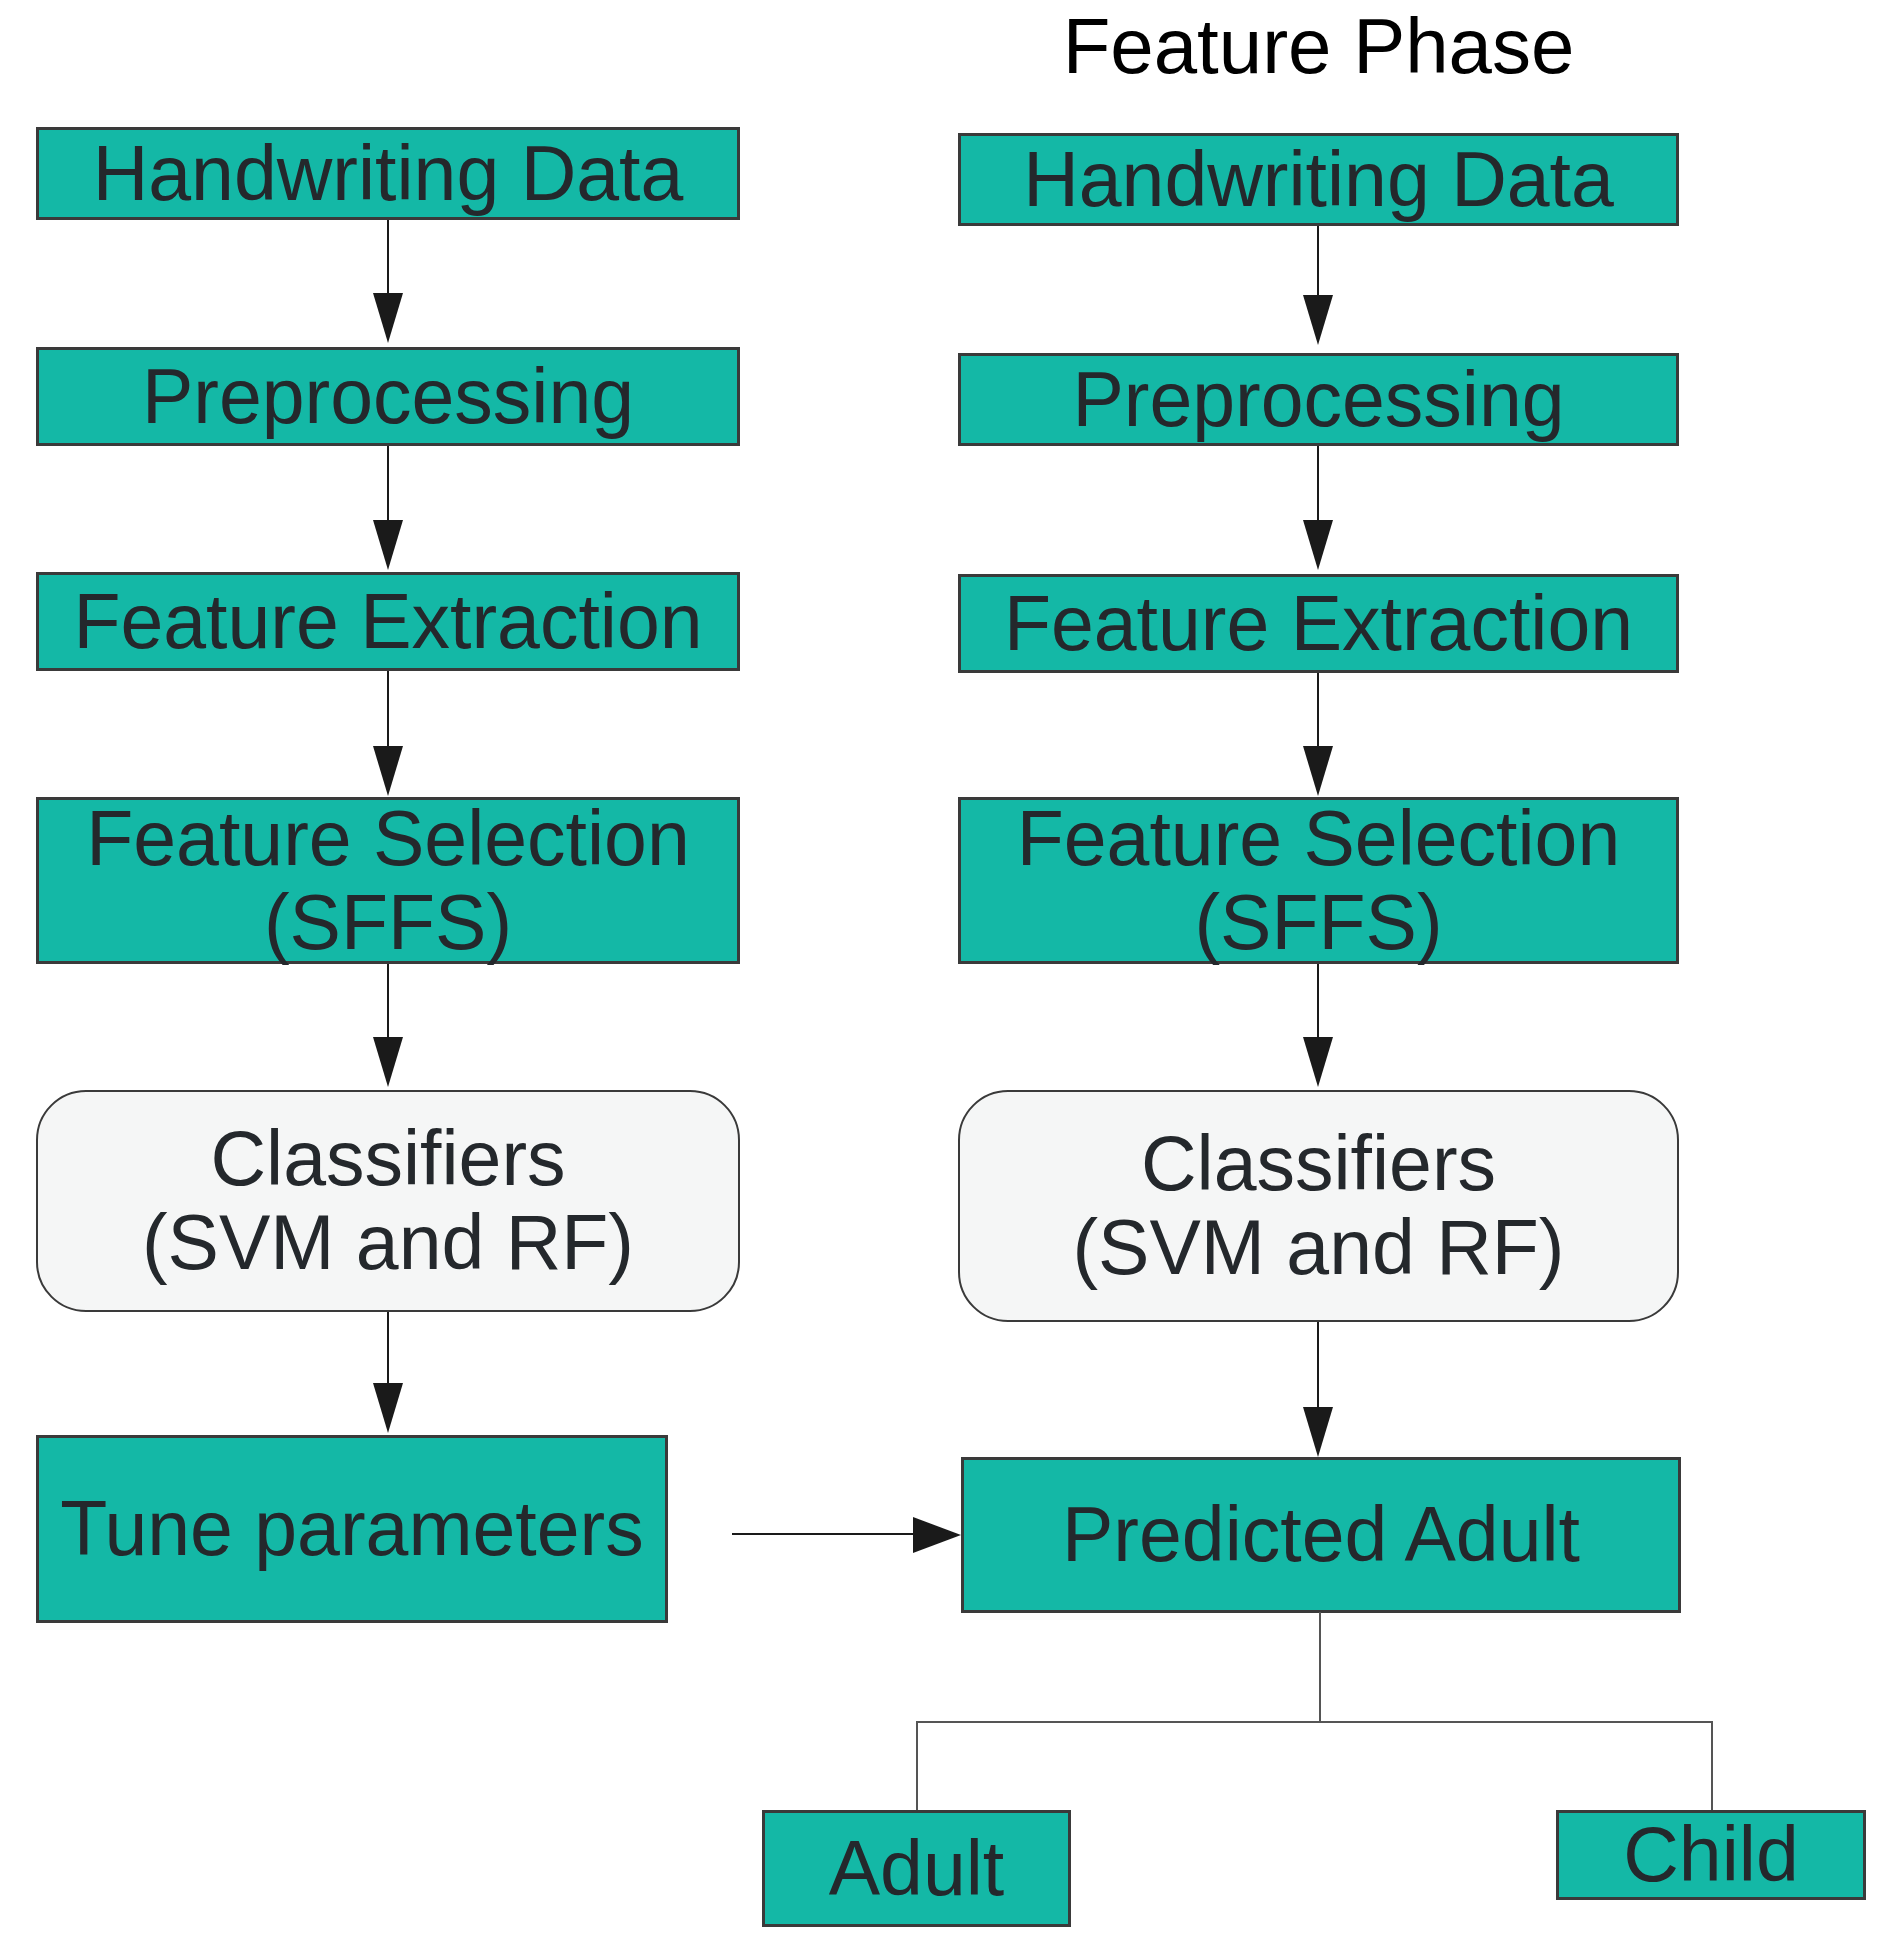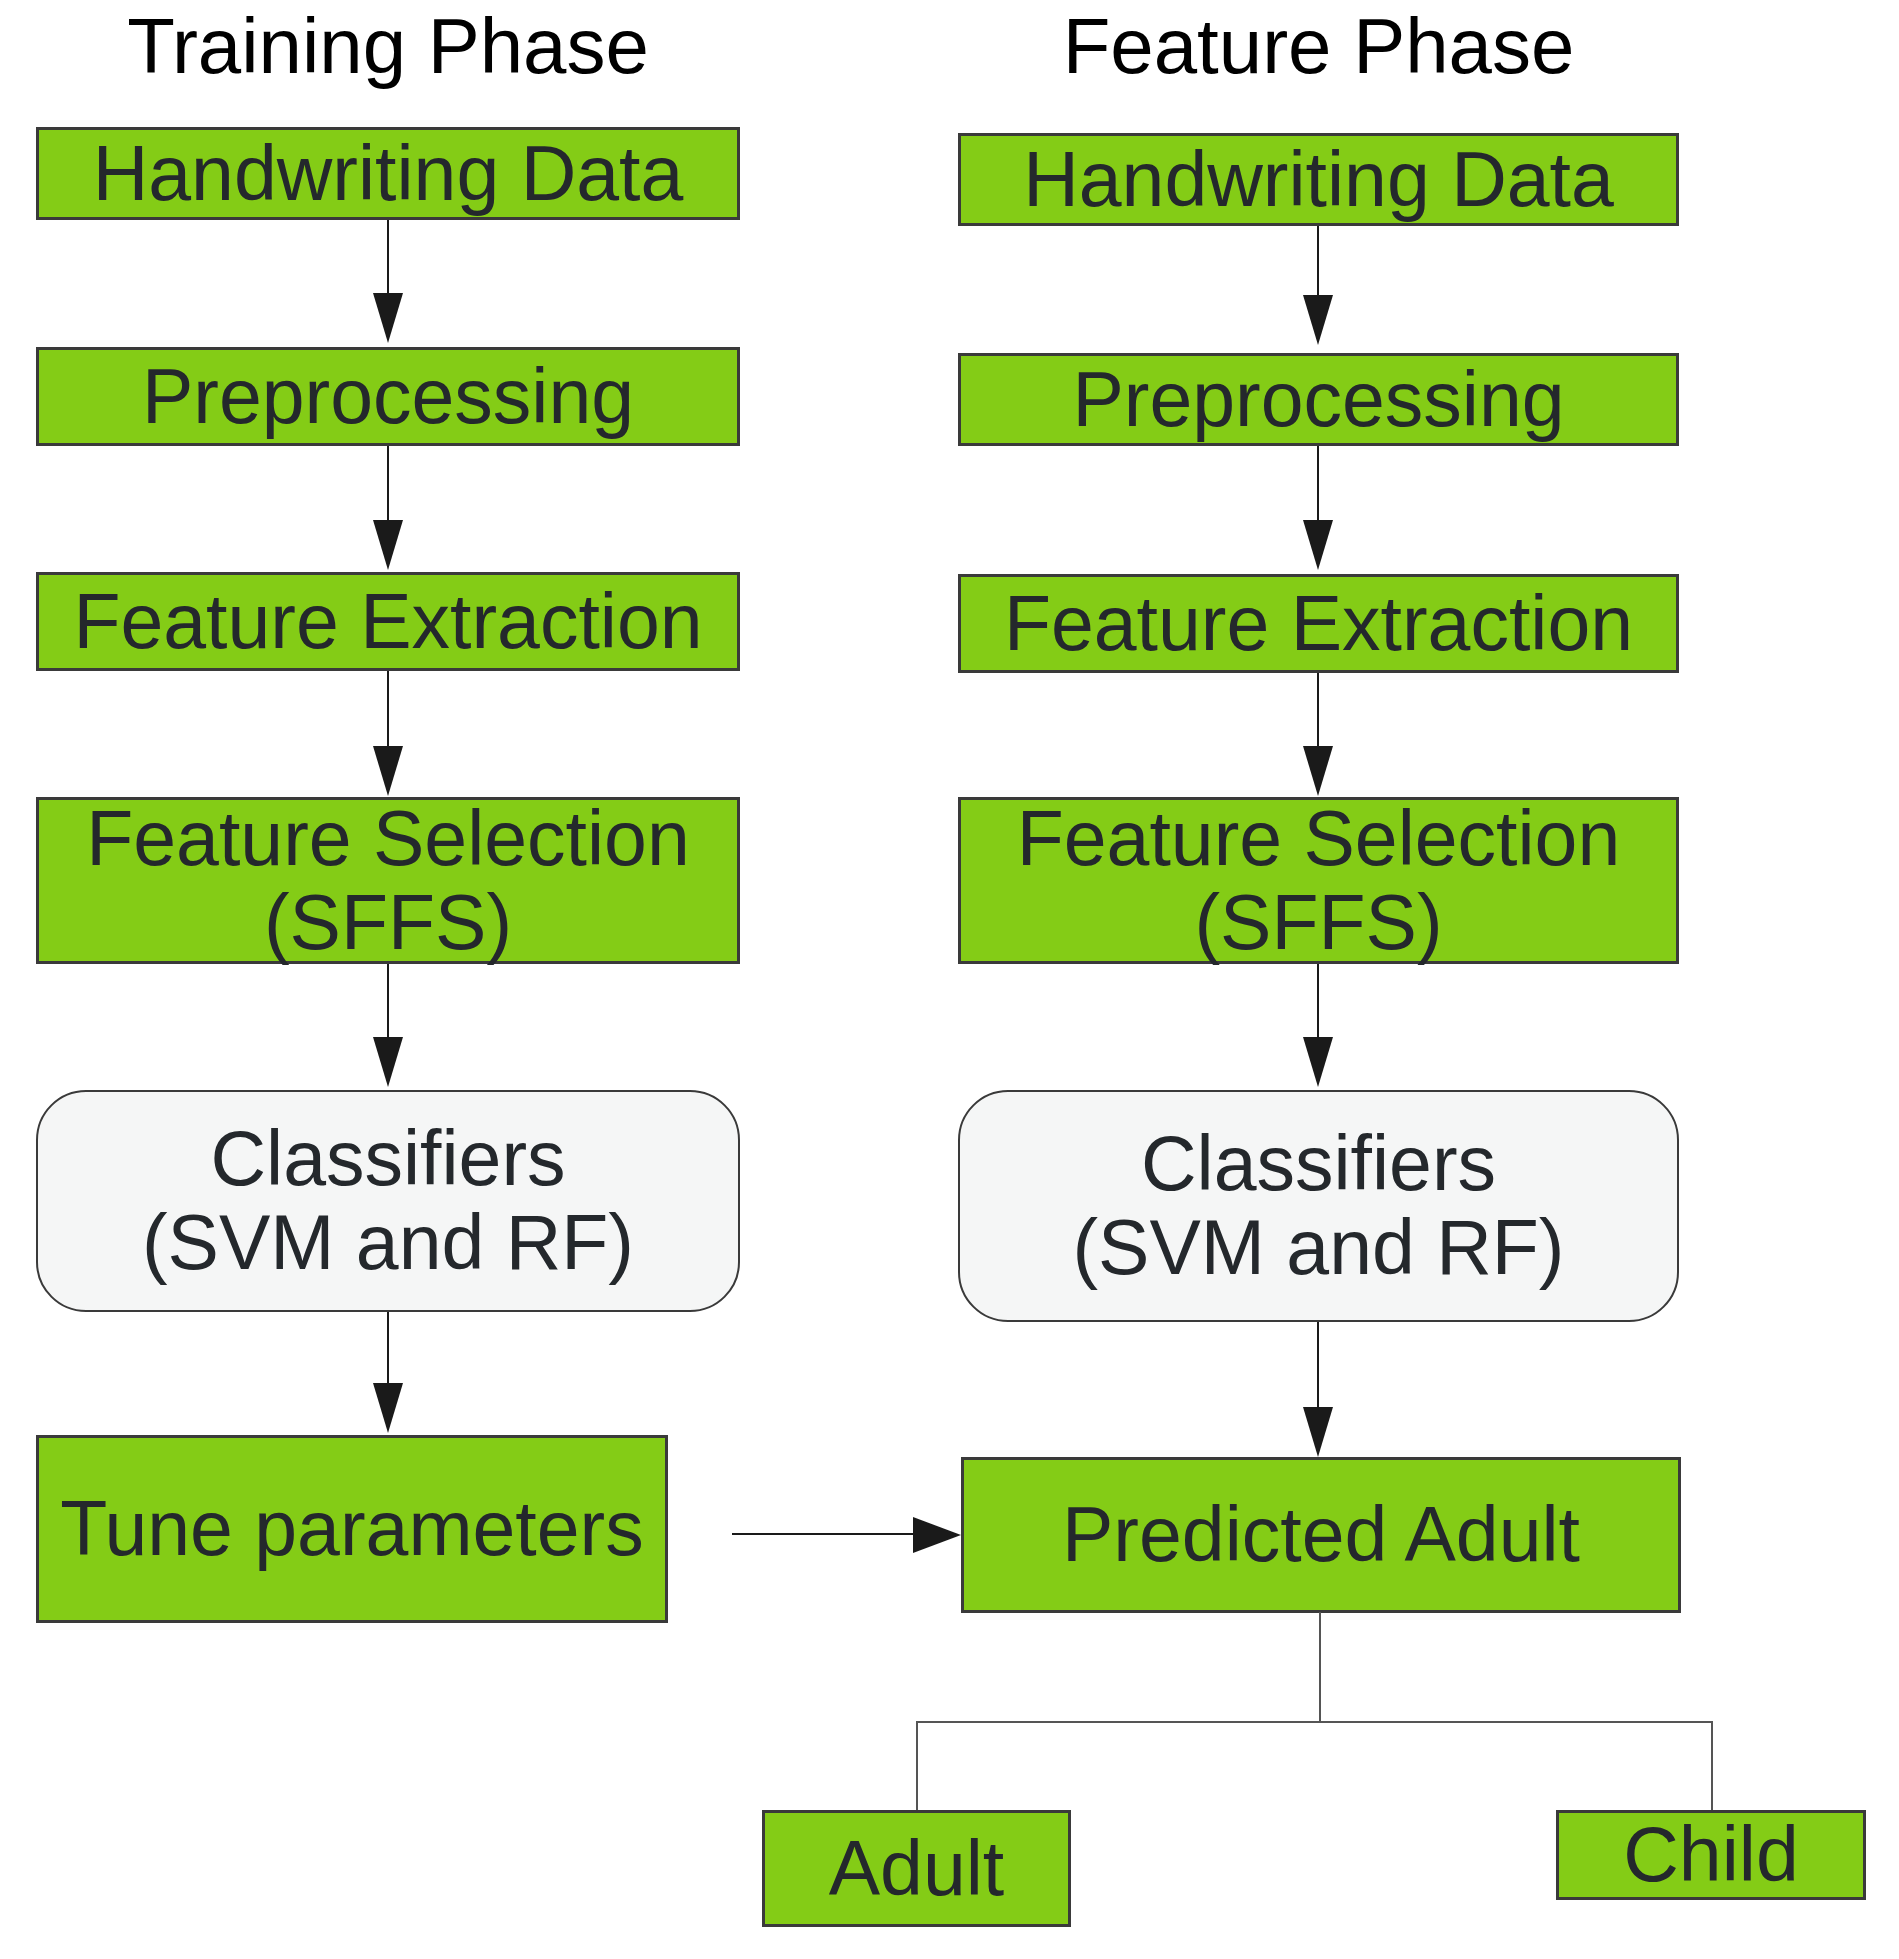--- a/index.html
+++ b/index.html
@@ -17,21 +17,21 @@
   }
   .stage{position:absolute;inset:0;}
   .col-title{
     position:absolute;text-align:center;
     font-size:78px;line-height:1.05;color:#000000;
     white-space:nowrap;
   }
   .box{
     position:absolute;box-sizing:border-box;
     border:3.2px solid var(--box-border);
-    background:#84cc16;
+    background:#14b8a6;
     display:flex;flex-direction:column;align-items:center;justify-content:center;
     text-align:center;font-size:77px;line-height:1.09;color:var(--text);
     white-space:nowrap;
   }
   .box.rounded{
     border-radius:50px;
     background:var(--classifier-fill);
     border-width:2.4px;
   }
   .vline{position:absolute;width:2.4px;background:var(--arrow);}
@@ -48,21 +48,20 @@
     border-top:18px solid transparent;
     border-bottom:18px solid transparent;
     border-left:48px solid var(--arrow);
   }
 </style>
 </head>
 <body>
 
 <div class="stage">
 
-  <div class="col-title" style="left:36px;top:6.4px;width:704px">Training Phase</div>
   <div class="col-title" style="left:958px;top:6.4px;width:721px">Feature Phase</div>
 
   <div class="box" style="left:36px;top:127px;width:704px;height:93px">
     <span>Handwriting Data</span>
   </div>
   <div class="box" style="left:36px;top:347px;width:704px;height:99px">
     <span>Preprocessing</span>
   </div>
   <div class="box" style="left:36px;top:572px;width:704px;height:99px">
     <span>Feature Extraction</span>

